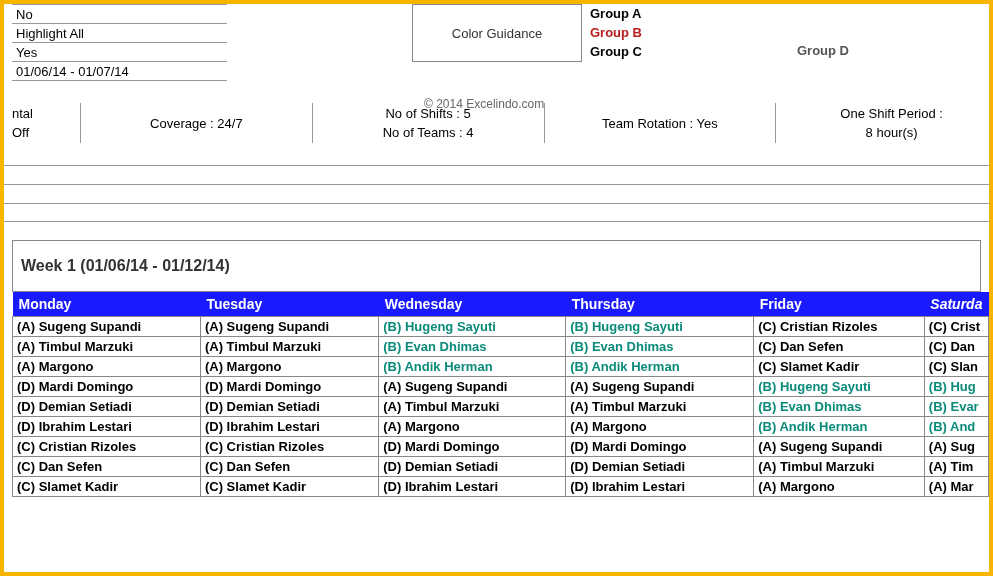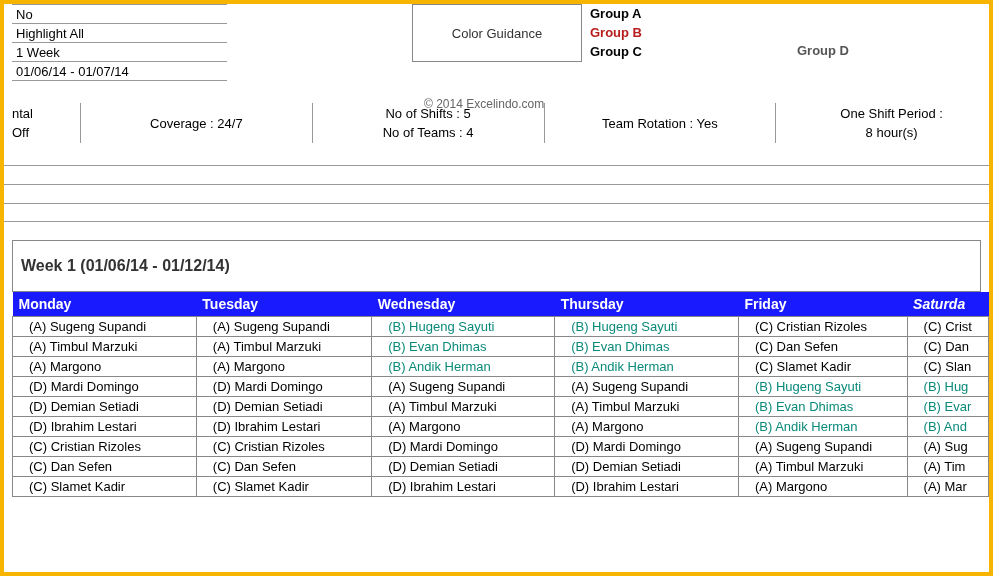--- a/index.html
+++ b/index.html
@@ -29,38 +29,38 @@
   .summary-cell .line { padding: 2px 0; }
   
   .hr-lines { margin-top: 18px; }
   .hr-lines hr { border: none; border-top: 1px solid #999; margin: 0; height: 19px; }
   .hr-lines hr:last-child { border-bottom: 1px solid #999; }
   
   .week-title { border: 1px solid #888; margin: 18px 8px 0 8px; padding: 16px 8px; font-size: 16px; font-weight: bold; color: #333; }
   
   .schedule-table { width: calc(100% - 8px); margin-left: 8px; border-collapse: collapse; }
   .schedule-table th { background: #1a1aff; color: #fff; text-align: left; padding: 4px 6px; font-weight: bold; font-size: 14px; border: none; }
-  .schedule-table td { border: 1px solid #888; padding: 2px 16px; font-weight: normal; font-size: 13px; white-space: nowrap; overflow: hidden; }
+  .schedule-table td { border: 1px solid #888; padding: 2px 4px; font-weight: bold; font-size: 13px; white-space: nowrap; overflow: hidden; }
   .col-mon { width: 190px; }
   .col-tue { width: 180px; }
   .col-wed { width: 189px; }
   .col-thu { width: 190px; }
   .col-fri { width: 172px; }
   .col-sat { width: 60px; font-style: italic; }
   
   .teal-text { color: #0a8a7a; }
 </style>
 </head>
 <body>
 
 <div class="top-section">
   <div class="settings-list">
     <div class="settings-row">No</div>
     <div class="settings-row">Highlight All</div>
-    <div class="settings-row">1 Week</div>
+    <div class="settings-row">Yes</div>
     <div class="settings-row">01/06/14 - 01/07/14</div>
   </div>
   <div class="color-guidance-box">Color Guidance</div>
   <div class="groups-left">
     <div>Group A</div>
     <div class="teal">Group B</div>
     <div>Group C</div>
   </div>
   <div class="groups-right">
     <div>Group D</div>

